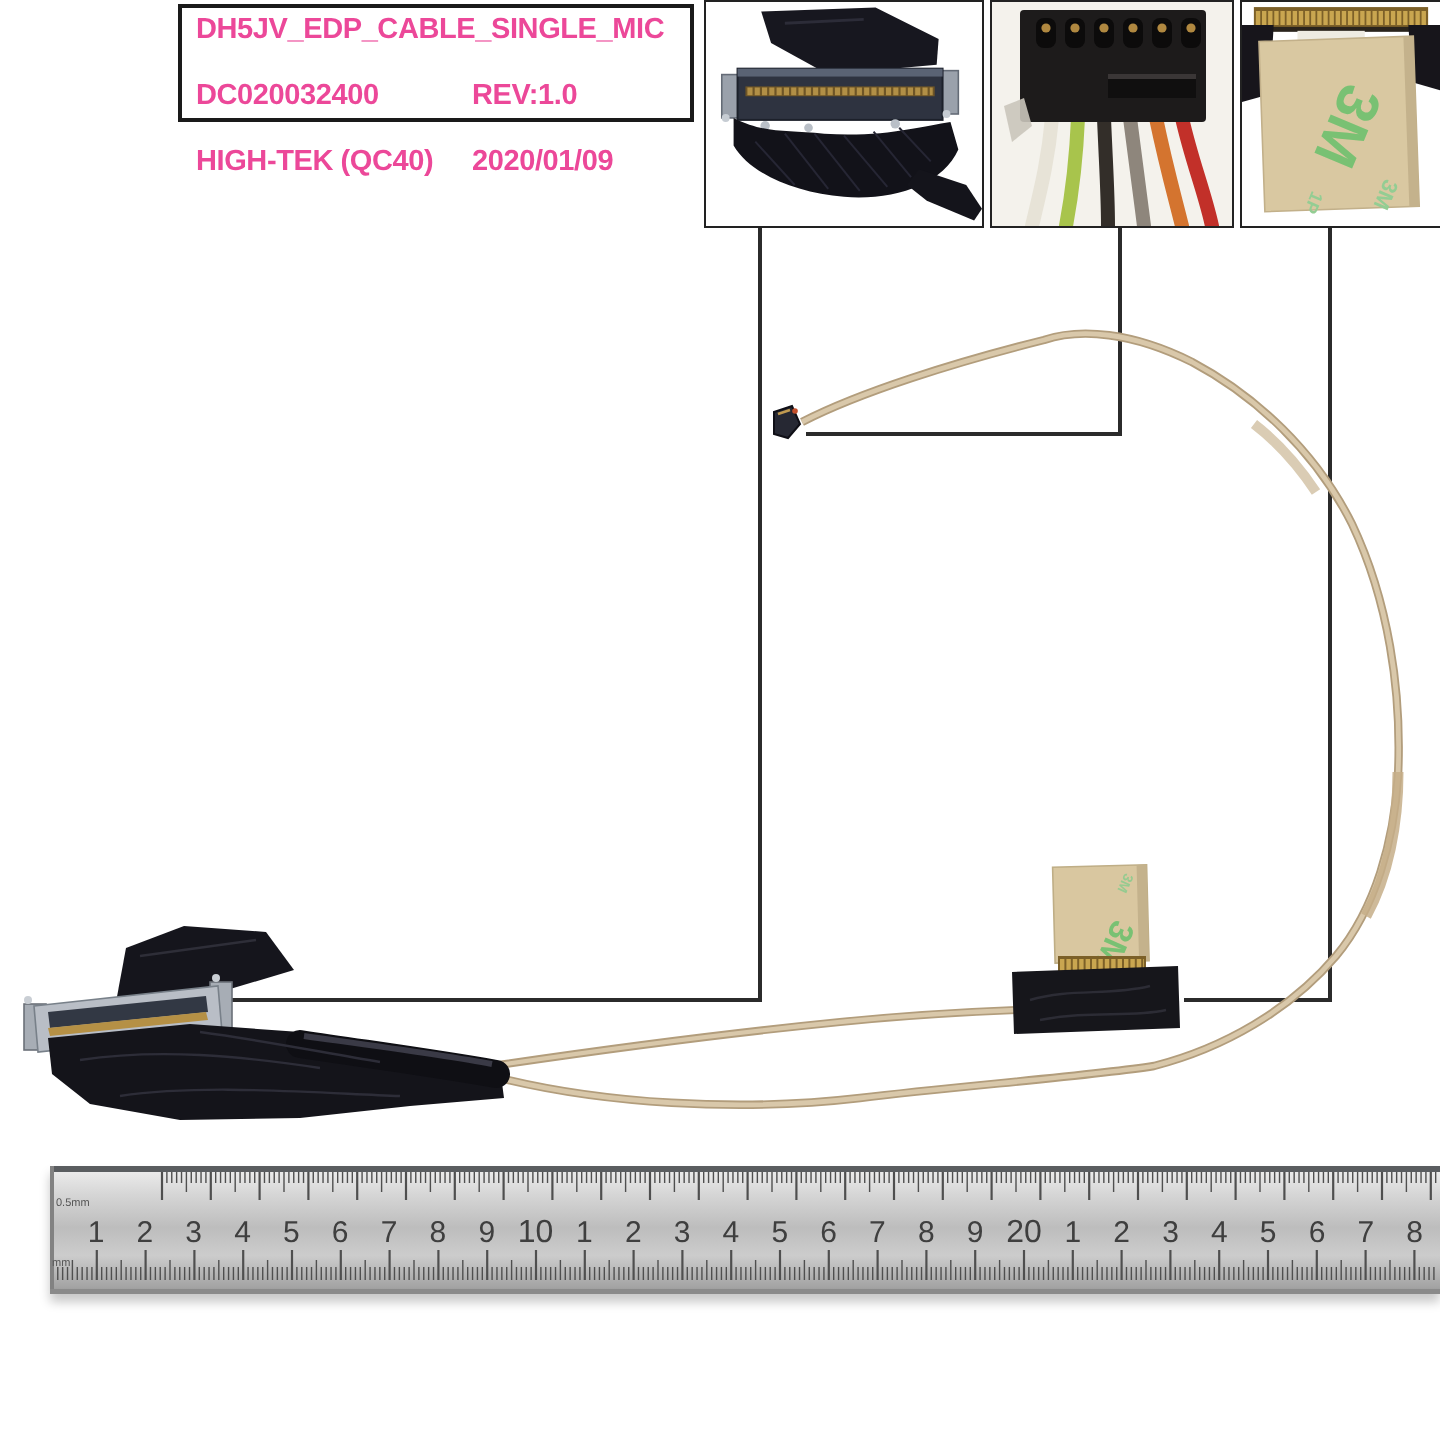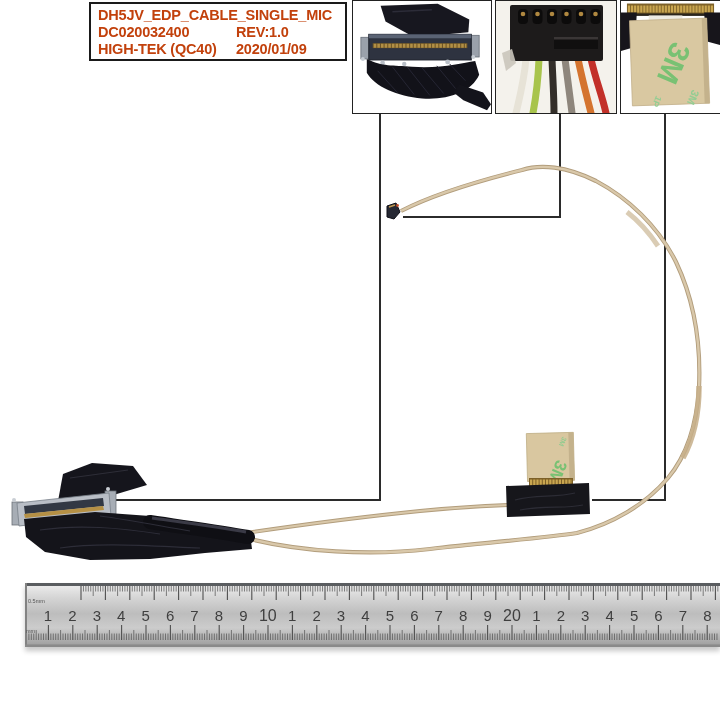--- a/index.html
+++ b/index.html
@@ -1,24 +1,24 @@
 <!DOCTYPE html>
 <html><head>
 <meta charset="utf-8">
 <style>
   html,body{margin:0;padding:0;background:#fff;}
   .canvas{position:relative;width:720px;height:720px;background:#ffffff;overflow:hidden;
           font-family:"Liberation Sans",sans-serif;}
   
   .label-box{position:absolute;left:89px;top:2px;width:258px;height:59px;
              border:2px solid #1a1a1a;box-sizing:border-box;background:#fff;z-index:3;
-             padding:3px 0 0 7px;color:#c2410c;}
+             padding:3px 0 0 7px;color:#ec4899;}
   .label-box .row{white-space:nowrap;font-size:14.5px;line-height:17px;font-weight:700;
                   letter-spacing:-0.2px;}
-  .label-box .col-l{display:inline-block;width:138px;}
+  .label-box .col-l{display:inline-block;width:138px;margin-top:16px;}
   
   .inset{position:absolute;top:0;background:#fff;border:1px solid #222;box-sizing:border-box;z-index:2;}
   #inset1{left:352px;width:140px;height:114px;}
   #inset2{left:495px;width:122px;height:114px;}
   #inset3{left:620px;width:100px;height:114px;border-right:none;}
   .inset svg{display:block;width:100%;height:100%;}
   
   #scene{position:absolute;left:0;top:0;z-index:1;}
   
   #ruler{position:absolute;left:25px;top:583px;width:695px;height:64px;z-index:1;

